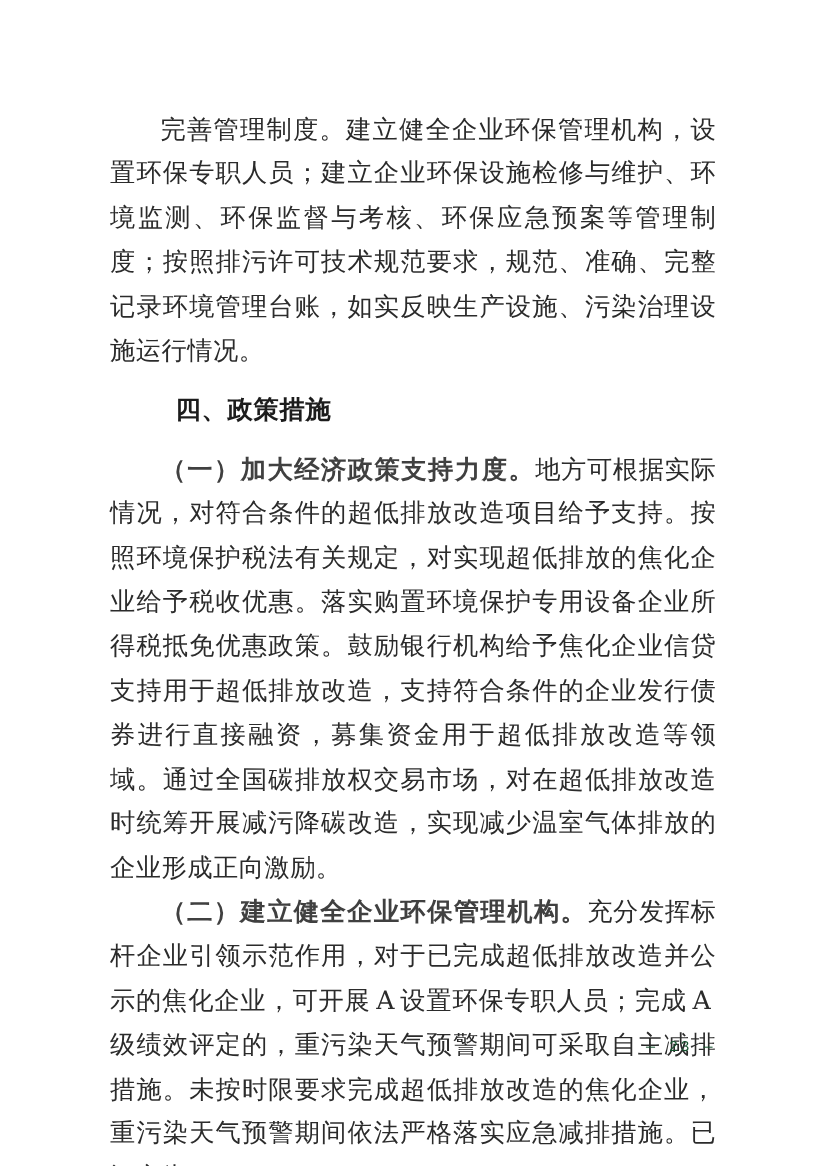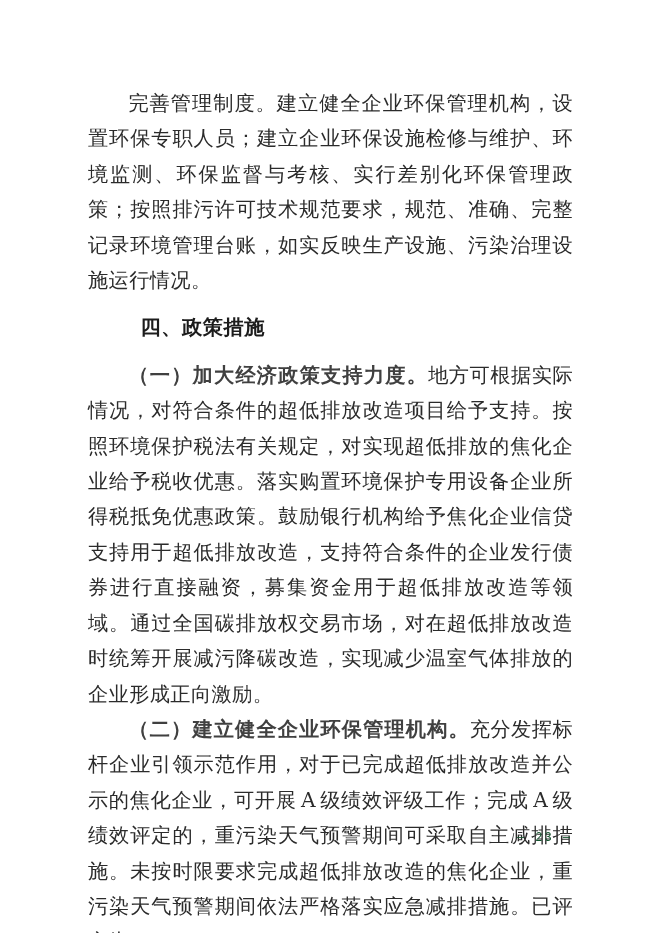--- a/index.html
+++ b/index.html
@@ -97,31 +97,31 @@
     white-space: pre;
   }
 </style>
 </head>
 <body>
 
 <div class="page">
 
   <div class="text-column">
 
-    <p class="para body">完善管理制度。建立健全企业环保管理机构，设置环保专职人员；建立企业环保设施检修与维护、环境监测、环保监督与考核、实行差别化环保管理政策；按照排污许可技术规范要求，规范、准确、完整记录环境管理台账，如实反映生产设施、污染治理设施运行情况。</p>
+    <p class="para body">完善管理制度。建立健全企业环保管理机构，设置环保专职人员；建立企业环保设施检修与维护、环境监测、环保监督与考核、环保应急预案等管理制度；按照排污许可技术规范要求，规范、准确、完整记录环境管理台账，如实反映生产设施、污染治理设施运行情况。</p>
 
     <p class="heading">四、政策措施</p>
 
 
     <p class="para body">
       <span class="lead">（一）加大经济政策支持力度。</span><span>地方可根据实际情况，对符合条件的超低排放改造项目给予支持。按照环境保护税法有关规定，对实现超低排放的焦化企业给予税收优惠。落实购置环境保护专用设备企业所得税抵免优惠政策。鼓励银行机构给予焦化企业信贷支持用于超低排放改造，支持符合条件的企业发行债券进行直接融资，募集资金用于超低排放改造等领域。通过全国碳排放权交易市场，对在超低排放改造时统筹开展减污降碳改造，实现减少温室气体排放的企业形成正向激励。</span>
     </p>
 
     <p class="para body">
-      <span class="lead">（二）建立健全企业环保管理机构。</span><span>充分发挥标杆企业引领示范作用，对于已完成超低排放改造并公示的焦化企业，可开展</span><span class="latin">A</span><span>级绩效评级工作；完成</span><span class="latin">A</span><span>级绩效评定的，重污染天气预警期间可采取自主减排措施。未按时限要求完成超低排放改造的焦化企业，重污染天气预警期间依法严格落实应急减排措施。已评定为</span>
+      <span class="lead">（二）建立健全企业环保管理机构。</span><span>充分发挥标杆企业引领示范作用，对于已完成超低排放改造并公示的焦化企业，可开展</span><span class="latin">A</span><span>设置环保专职人员；完成</span><span class="latin">A</span><span>级绩效评定的，重污染天气预警期间可采取自主减排措施。未按时限要求完成超低排放改造的焦化企业，重污染天气预警期间依法严格落实应急减排措施。已评定为</span>
     </p>
 
   </div>
 
   <div class="footer">
     <span class="page-number">— 23 —</span>
   </div>
 
 </div>
 

